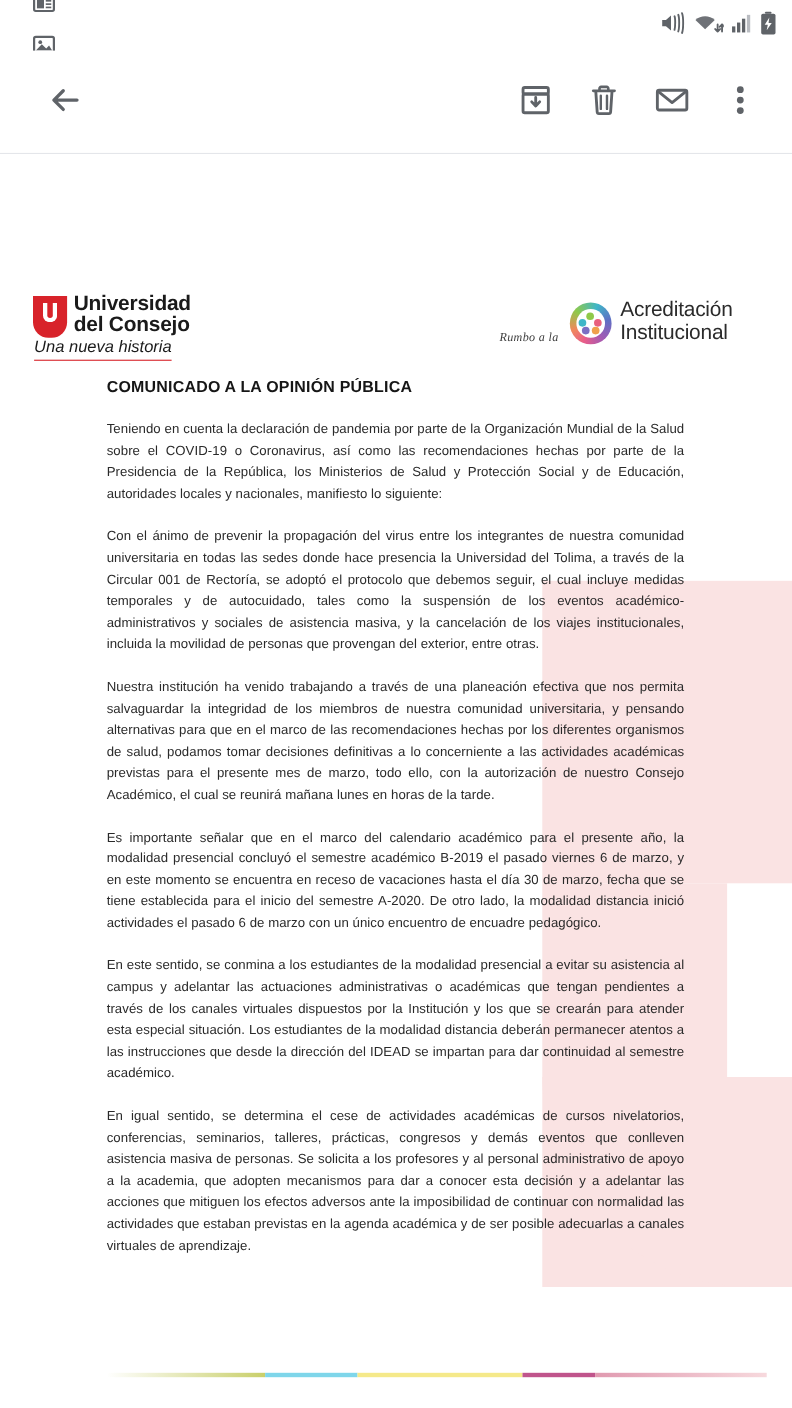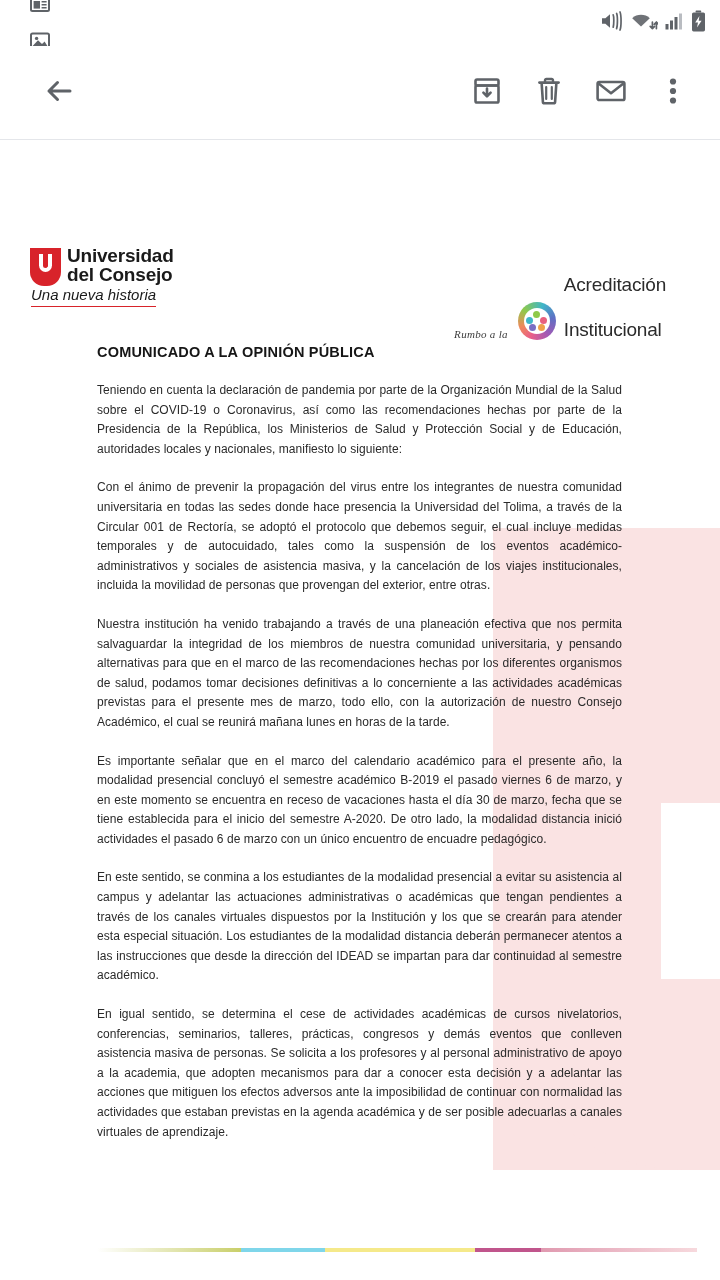--- a/index.html
+++ b/index.html
@@ -111,21 +111,21 @@
     position: absolute;
     left: 493px; top: 838px;
     width: 227px; height: 191px;
     background: #fae3e3;
     border-bottom-left-radius: 200px;
   }
 
   
   .doc-head {
     position: absolute;
-    top: 105px; left: 0;
+    top: 126px; left: 0;
     width: 696px;
     height: 80px;
   }
   .logo-ut {
     position: absolute;
     left: 30px; top: 0px;
     display: flex;
     align-items: flex-start;
     gap: 6px;
   }
@@ -208,21 +208,20 @@
     width: 7px; height: 7px;
     border-radius: 50%;
     z-index: 2;
   }
   .acc-words { display: flex; flex-direction: column; }
   .acc-l1, .acc-l2 {
     font-size: 19px;
     color: #2b2b2b;
     line-height: 21px;
     letter-spacing: -0.2px;
-    margin-top: 24px;
   }
 
   
   .doc-body {
     position: absolute;
     left: 97px;
     top: 203px;
     width: 525px;
   }
   .doc-title {

